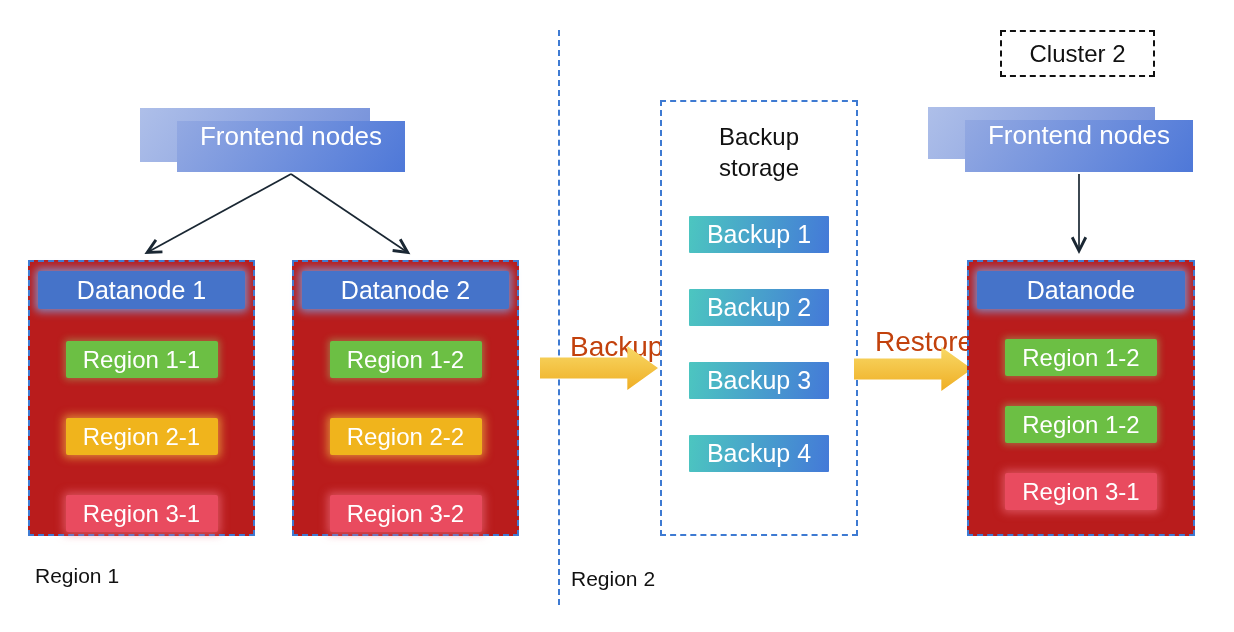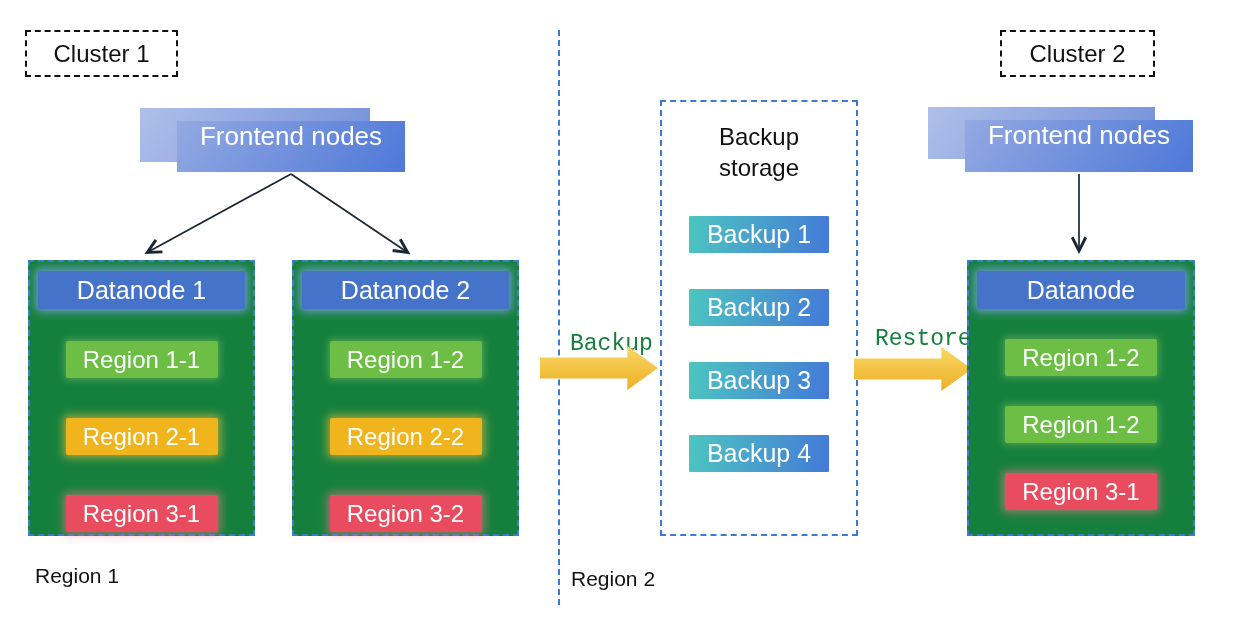--- a/index.html
+++ b/index.html
@@ -16,21 +16,21 @@
   }
 
   
   .fe-back{background:linear-gradient(125deg,#aebfe9 0%,#7490da 100%);}
   .fe-front{
     background:linear-gradient(125deg,#93a9e2 0%,#4e78d8 100%);
     color:#fff;font-size:26px;display:flex;align-items:flex-start;justify-content:center;
   }
 
   
-  .dn-box{border:2px dashed #3e7ad2;background:#15803d;box-sizing:border-box;}
+  .dn-box{border:2px dashed #3e7ad2;background:#b91c1c;box-sizing:border-box;}
   .dn-header{
     margin:9px 8px 0;height:38px;background:#4573c9;border-radius:2px;
     box-shadow:0 0 9px 3px rgba(120,160,225,.8);
     color:#fff;font-size:25px;display:flex;align-items:center;justify-content:center;
   }
   .regions{display:flex;flex-direction:column;align-items:center;gap:40px;margin-top:32px;}
   .regions.tight{gap:30px;margin-top:30px;}
   .region{
     width:152px;height:37px;border-radius:2px;color:#fff;font-size:24px;
     display:flex;align-items:center;justify-content:center;
@@ -47,36 +47,33 @@
     width:140px;height:37px;background:linear-gradient(100deg,#4cc6c0 0%,#4479d8 100%);
     color:#fff;font-size:25px;display:flex;align-items:center;justify-content:center;border-radius:1px;
   }
 
   
   .block-arrow{
     width:118px;height:44px;
     background:linear-gradient(180deg,#f8d967 0%,#efae24 100%);
     clip-path:polygon(0 26%,74% 26%,74% 0,100% 50%,74% 100%,74% 74%,0 74%);
   }
-  .flow-label{font-size:23px;color:#15803d;font-family:Liberation Mono, monospace;}
+  .flow-label{font-size:28px;color:#c2410c;}
 
   
   .v-divider{border-left:2px dashed #3e7ad2;width:0;}
   .zone-label{font-size:21px;color:#111;}
 
   svg.overlay{position:absolute;left:0;top:0;pointer-events:none;}
 </style>
 </head>
 <body>
 
 <div class="stage">
 
-  <div class="abs cluster-label" style="left:25px;top:30px;width:153px;height:47px;">
-    <span>Cluster 1</span>
-  </div>
 
   <div class="abs fe-back" style="left:140px;top:108px;width:230px;height:54px;"></div>
   <div class="abs fe-front" style="left:177px;top:121px;width:228px;height:51px;">
     <span>Frontend nodes</span>
   </div>
 
   <div class="abs dn-box" style="left:28px;top:260px;width:227px;height:276px;">
     <div class="dn-header">
       <span>Datanode 1</span>
     </div>

